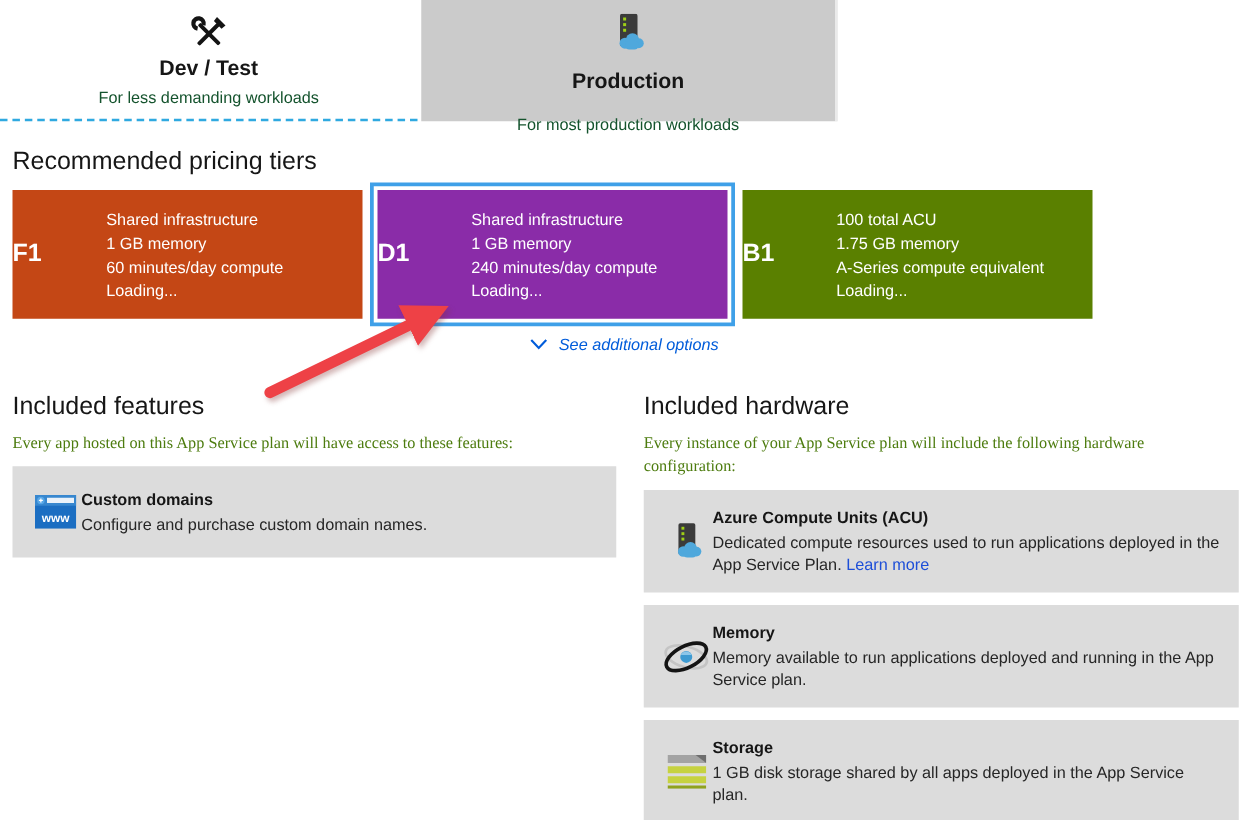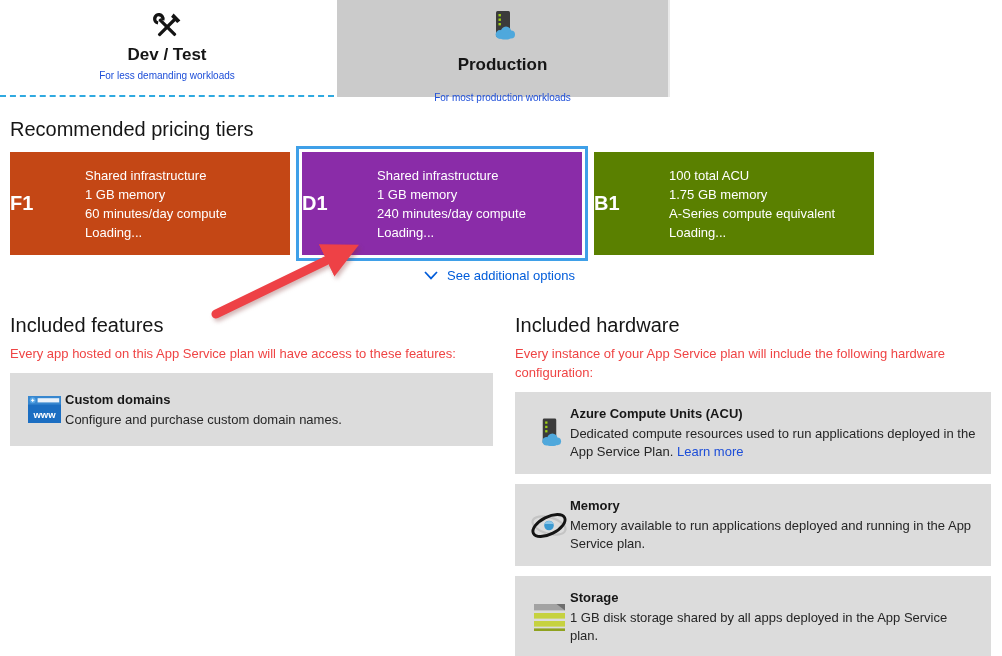--- a/index.html
+++ b/index.html
@@ -10,55 +10,55 @@
   }
 
   
   .tabbar { display:flex; height:97px; width:815px; }
   .tab {
     display:flex; flex-direction:column; align-items:center;
     padding-top:11px; cursor:pointer; height:97px;
   }
   .tab-icon { height:32px; display:flex; align-items:center; justify-content:center; }
   .t-title { font-size:17px; font-weight:bold; color:#161616; margin-top:2px; }
-  .t-sub   { font-size:10px; color:#1d4ed8; margin-top:5px; }
+  .t-sub   { font-size:13px; color:#14532d; margin-top:5px; }
   .tab-devtest   { width:334px; background:#fff; border-bottom:2px dashed #2FA9E0; }
   .tab-production{ width:333px; background:#CBCBCB; margin-left:3px;
                    border-right:2px solid rgba(255,255,255,.6);gap:12px; }
   .tab-isolated  { flex:1; background:#CBCBCB; }
 
   
   .pricing-heading { position:absolute; left:10px; top:118px; font-size:20px; font-weight:400; }
   .tiers { position:absolute; left:10px; top:146px; display:flex; align-items:flex-start; }
   .tier-card {
     width:280px; height:103px; display:flex; align-items:center;
     color:#fff; cursor:pointer;
   }
   .tier-card .code { width:63px; font-size:20px; font-weight:bold; flex-shrink:0; }
   .tier-card .feat { font-size:13px; line-height:19px; padding-left:12px; }
   .tier-plain { margin-top:6px; }
   .tier-selected-wrap { border:3px solid #3FA0E8; background:#fff; padding:3px; margin:0 6px; }
 
   .see-more {
     position:absolute; left:424px; top:268px; display:inline-flex;
-    gap:9px; color:#015CDA; font-size:13px; cursor:pointer;
+    gap:9px; color:#015CDA; font-size:13px; cursor:pointer;font-style:italic;
   }
 
   
   .arrow-overlay {
     position:absolute; left:188px; top:228px; z-index:5; pointer-events:none;
     filter:drop-shadow(2px 3px 2px rgba(130,50,50,.35));
   }
 
   
   .col { position:absolute; top:314px; }
   .col-left  { left:10px;  width:483px; }
   .col-right { left:515px; width:476px; }
   .sec-heading { font-size:20px; font-weight:400; color:#161616; }
-  .sec-sub { font-size:13px; line-height:19px; margin-top:7px; color:#ef4444; }
+  .sec-sub { font-size:13px; line-height:19px; margin-top:7px; color:#4d7c0f;font-family:Liberation Serif, serif; }
   .info-row {
     background:#DCDCDC; display:flex; align-items:center;
     margin-top:10px; min-height:73px; padding:13px 8px 13px 0;
   }
   .info-icon { margin-left:13px; width:42px; flex-shrink:0; display:flex; justify-content:center; }
   .info-text { font-size:13px; line-height:18px; padding-right:6px; color:#262626; }
   .info-title { font-weight:bold; color:#161616; margin-bottom:2px; }
   .link { color:#1d4ed8; cursor:pointer; }
 </style>
 </head>

